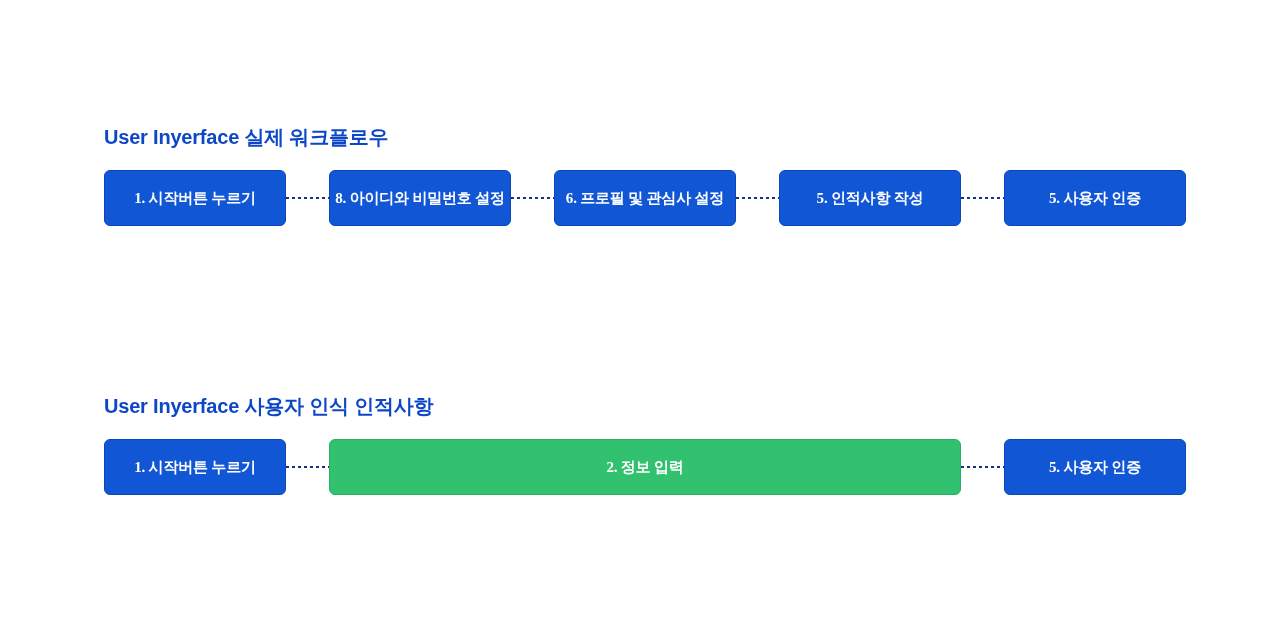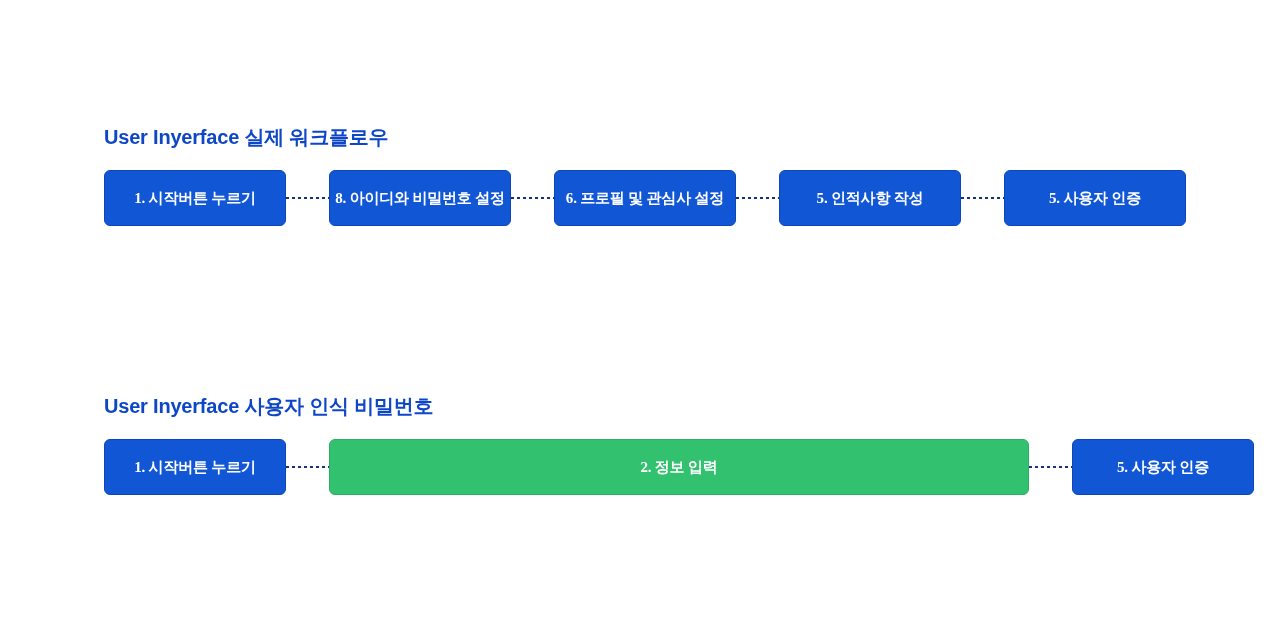--- a/index.html
+++ b/index.html
@@ -58,21 +58,21 @@
     font-size: 15px;
     font-weight: 600;
     letter-spacing: -0.2px;
     white-space: nowrap;
   }
   .step-box.green {
     background: var(--box-green);
     border-color: var(--box-green-border);
   }
   .step-box.wide {
-    width: 700px;
+    width: 632px;
   }
   .connector {
     flex: 0 0 auto;
     width: 43px;
     height: 2px;
     background: repeating-linear-gradient(
       to right,
       var(--connector-color) 0 3px,
       transparent 3px 6px
     );
@@ -92,21 +92,21 @@
       <div class="connector"></div>
       <div class="step-box">6. 프로필 및 관심사 설정</div>
       <div class="connector"></div>
       <div class="step-box">5. 인적사항 작성</div>
       <div class="connector"></div>
       <div class="step-box">5. 사용자 인증</div>
     </div>
   </div>
 
   <div class="section section-perceived">
-    <div class="section-title">User Inyerface 사용자 인식 비밀번호</div>
+    <div class="section-title">User Inyerface 사용자 인식 인적사항</div>
     <div class="flow-row">
       <div class="step-box">1. 시작버튼 누르기</div>
       <div class="connector"></div>
       <div class="step-box green wide">2. 정보 입력</div>
       <div class="connector"></div>
       <div class="step-box">5. 사용자 인증</div>
     </div>
   </div>
 
 </div>

